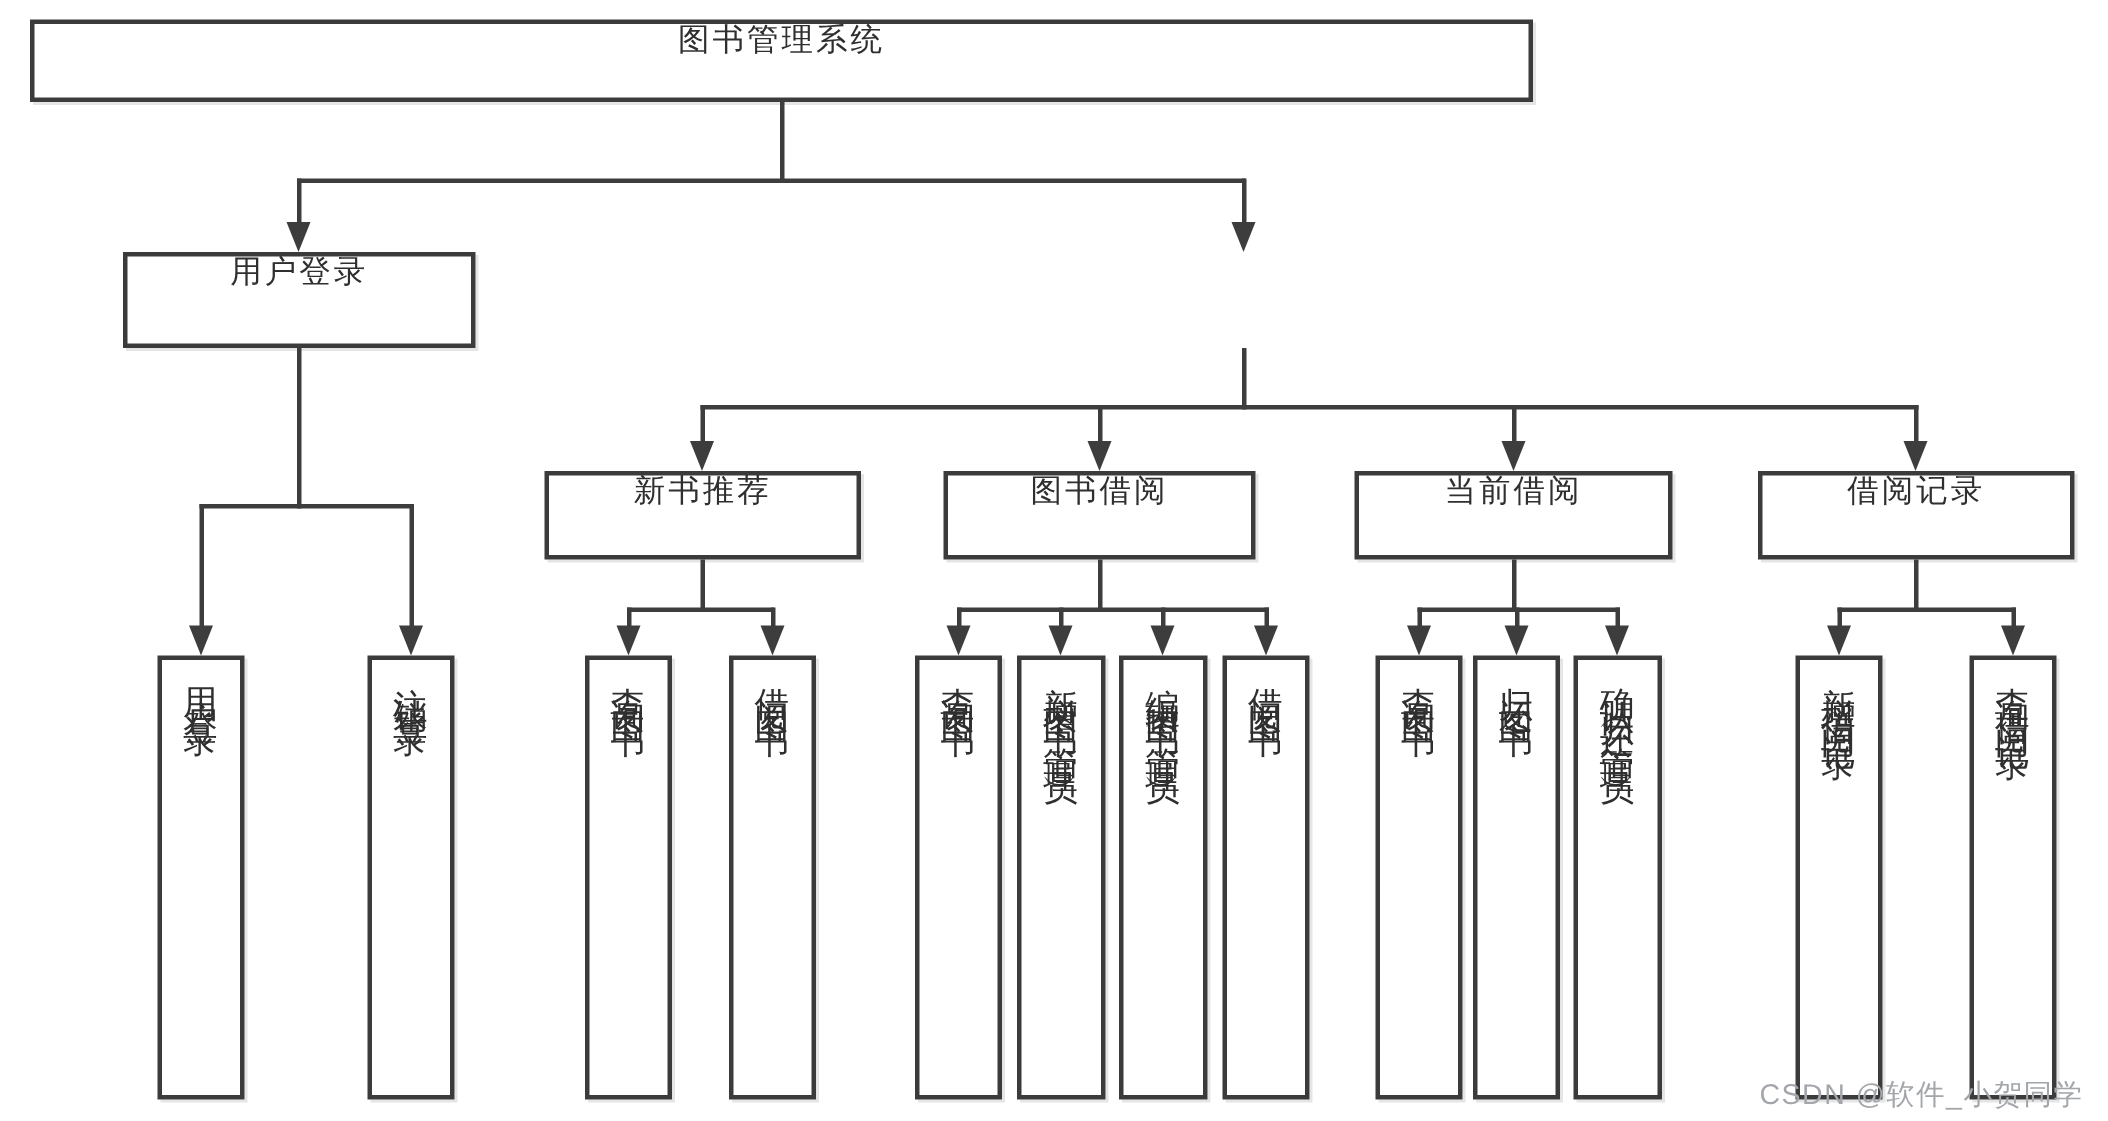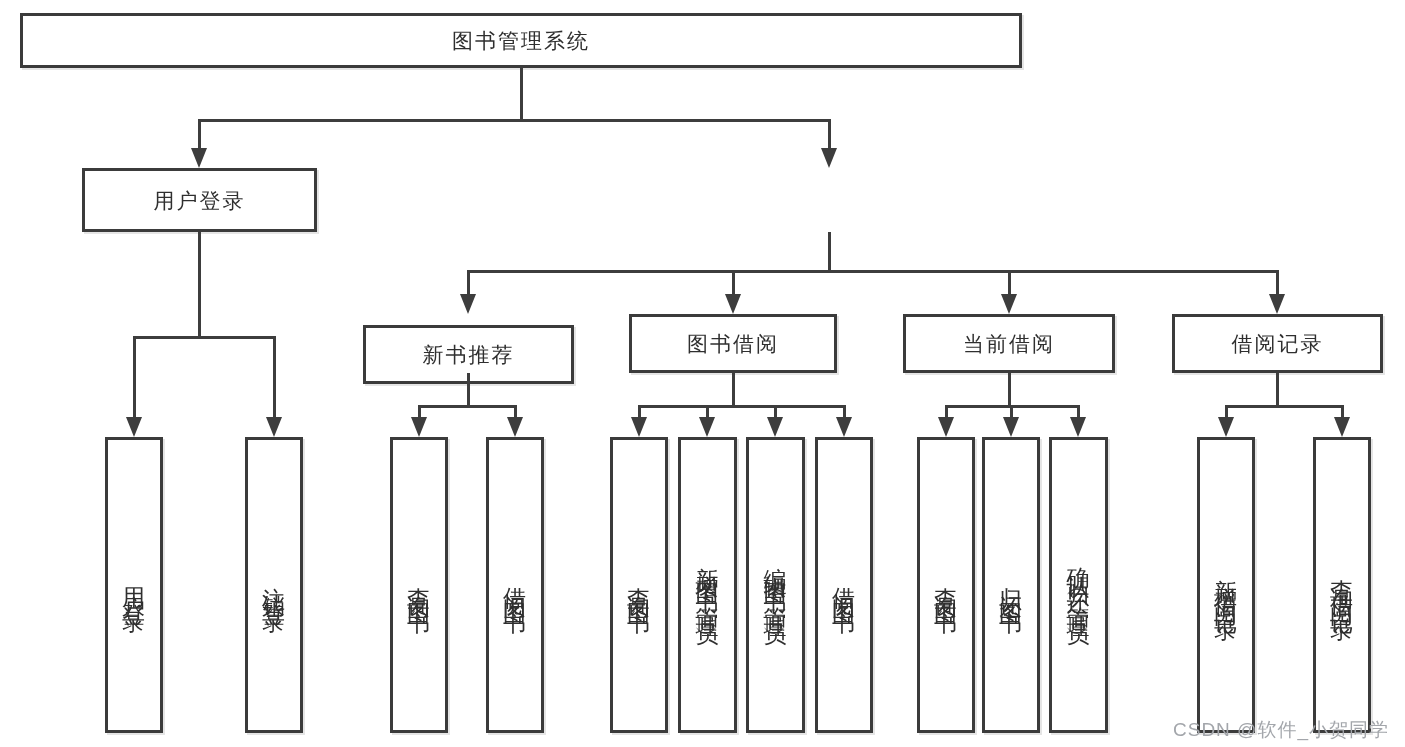--- a/index.html
+++ b/index.html
@@ -7,21 +7,21 @@
   body { font-family:"Liberation Sans","DejaVu Sans",sans-serif; }
   .stage {
     position:relative; width:1405px; height:747px;
     background:var(--bg,#ffffff); overflow:hidden;
     color:var(--text,#2f2f2f);
   }
   .box {
     position:absolute; background:#ffffff;
     border:3px solid var(--border,#3b3b3b);
     box-shadow:2px 2px 0 rgba(0,0,0,0.10);
-    display:flex; align-items:center; justify-content:center;
+    display:flex; justify-content:center;
   }
   .hbox span {
     font-size:21px; letter-spacing:2px; line-height:1;
     color:var(--text,#2f2f2f); white-space:nowrap;
   }
   .leaf span {
     writing-mode:vertical-rl; text-orientation:mixed;
     font-size:23px; letter-spacing:8px; line-height:1.05;
     color:var(--text,#2f2f2f);
   }
@@ -44,21 +44,21 @@
 <div class="stage">
 
   <div class="box hbox" style="left:20px;top:13px;width:1002px;height:55px;">
     <span>图书管理系统</span>
   </div>
 
   <div class="box hbox" style="left:82px;top:168px;width:235px;height:64px;">
     <span>用户登录</span>
   </div>
 
-  <div class="box hbox" style="left:363px;top:325px;width:211px;height:59px;">
+  <div class="box hbox" style="left:363px;top:314px;width:211px;height:59px;">
     <span>新书推荐</span>
   </div>
   <div class="box hbox" style="left:903px;top:314px;width:212px;height:59px;">
     <span>当前借阅</span>
   </div>
   <div class="box hbox" style="left:629px;top:314px;width:208px;height:59px;">
     <span>图书借阅</span>
   </div>
   <div class="box hbox" style="left:1172px;top:314px;width:211px;height:59px;">
     <span>借阅记录</span>

